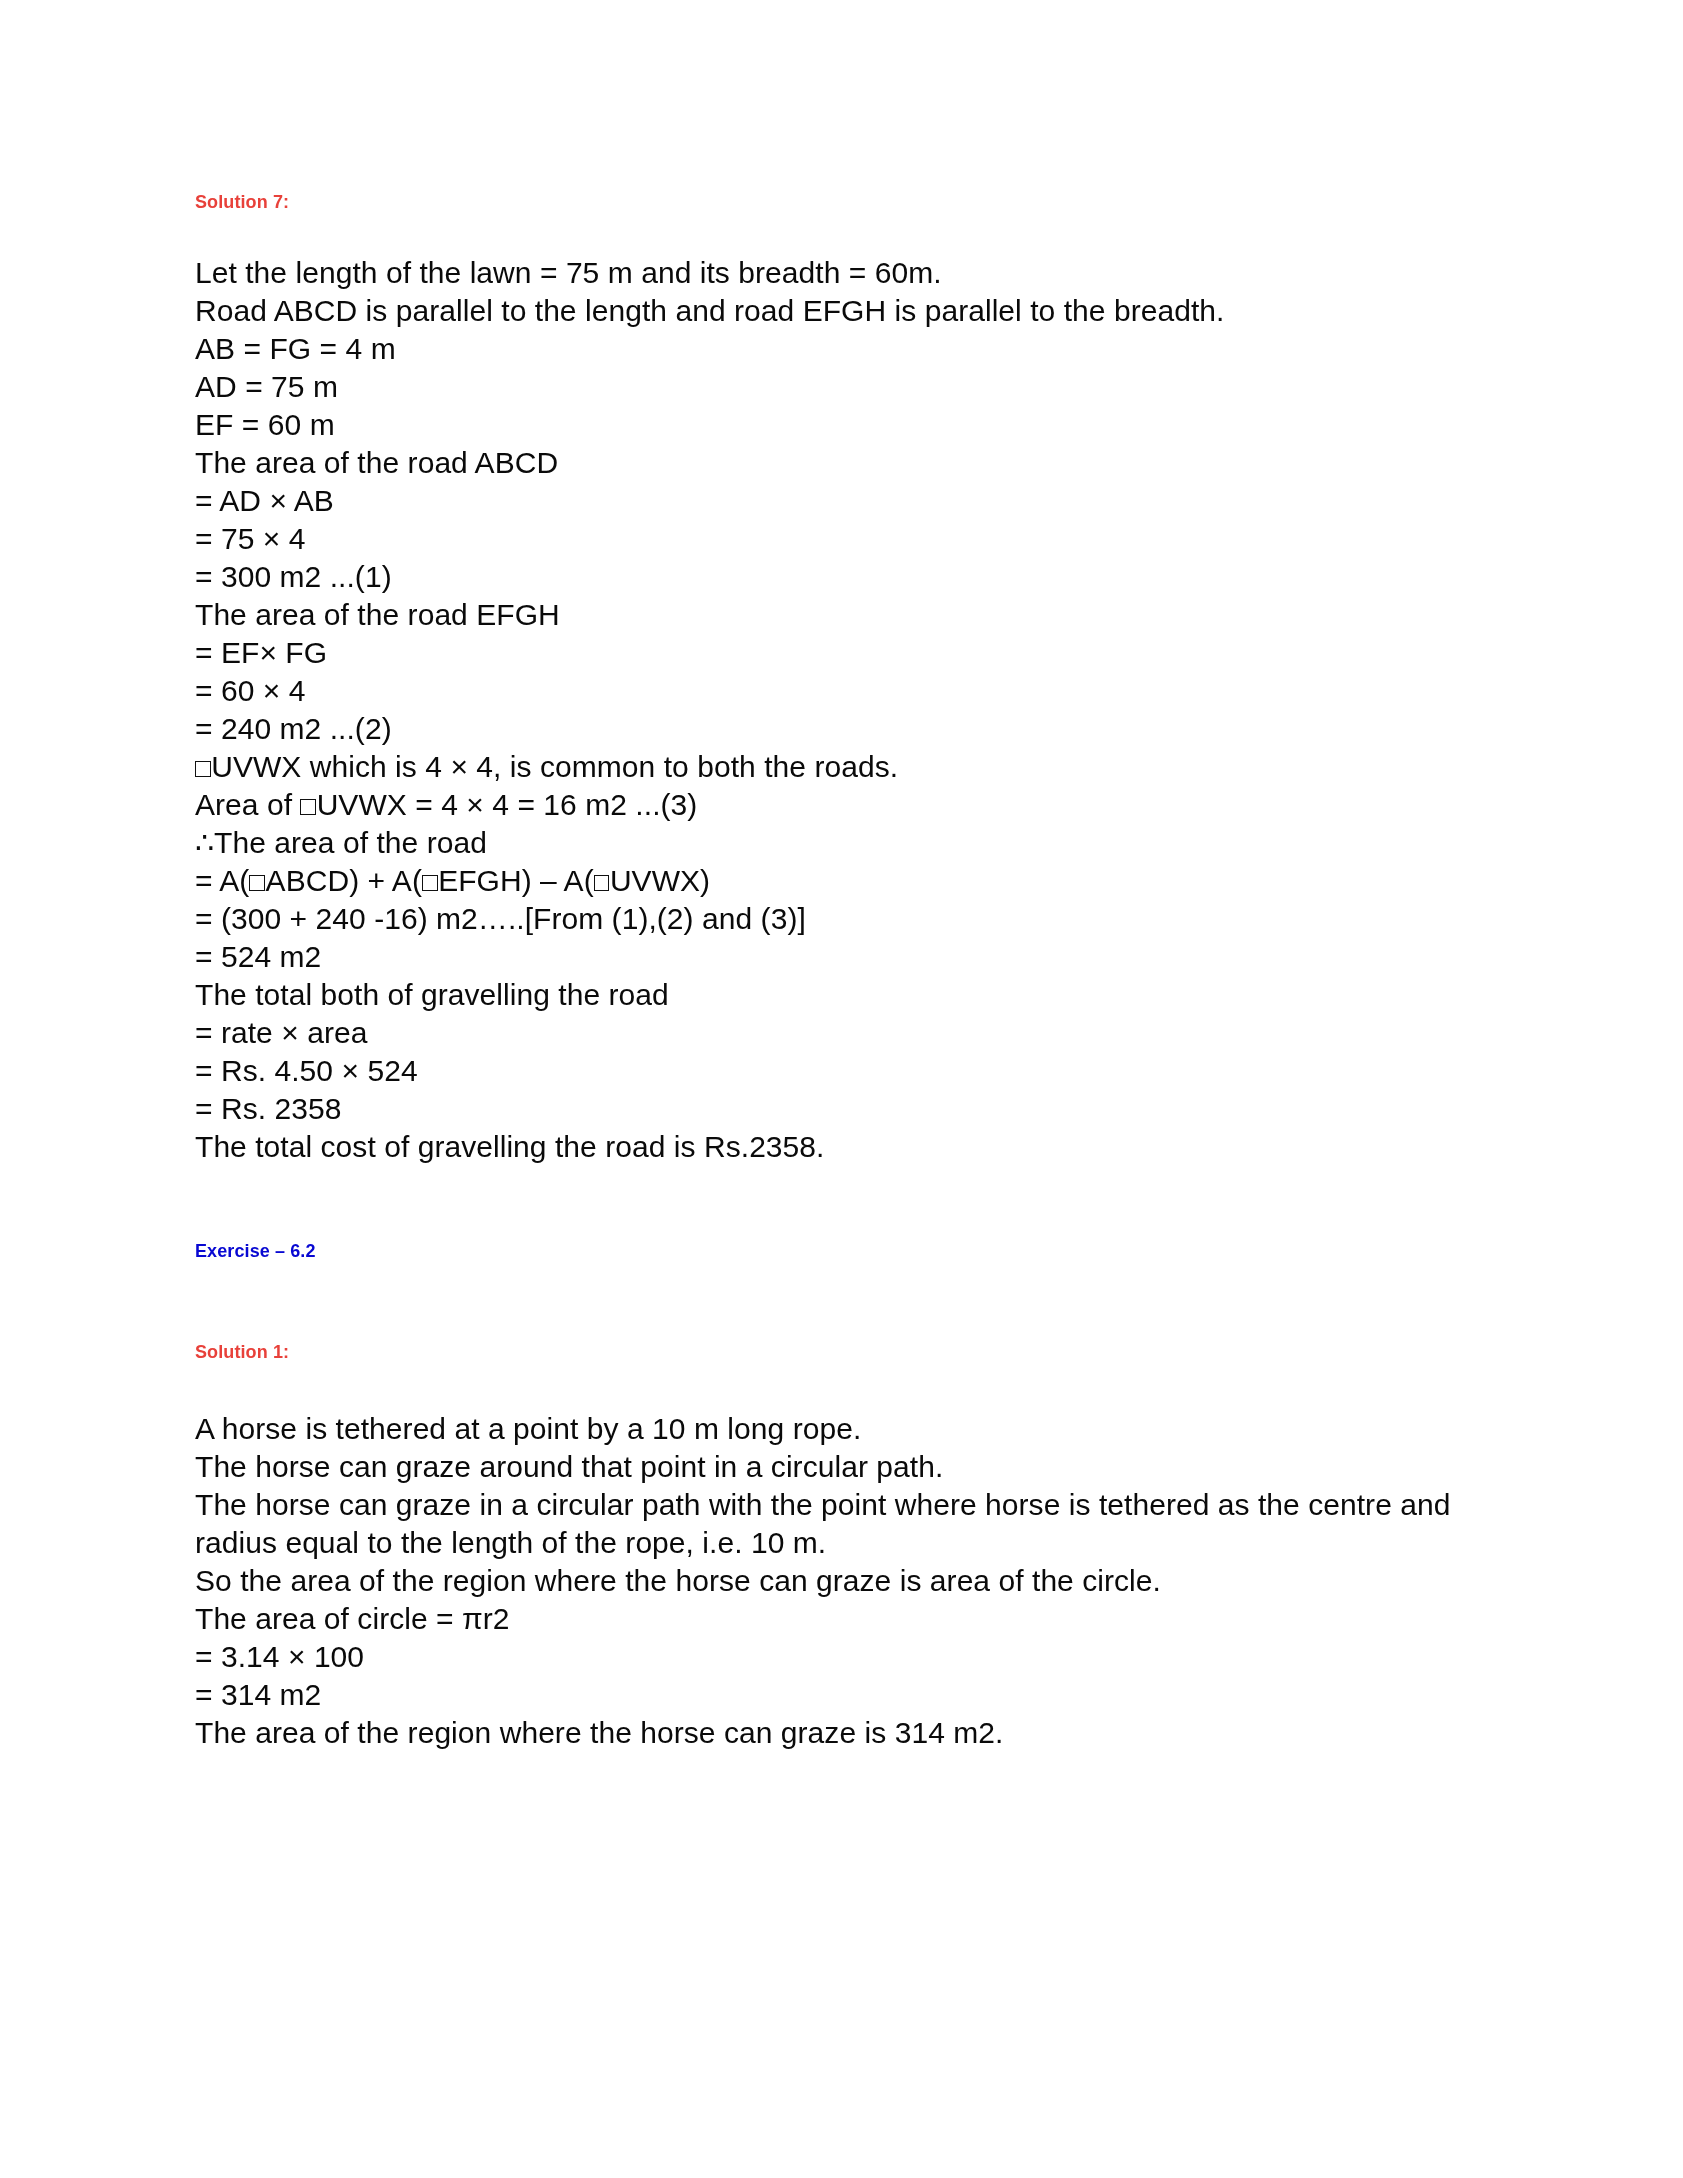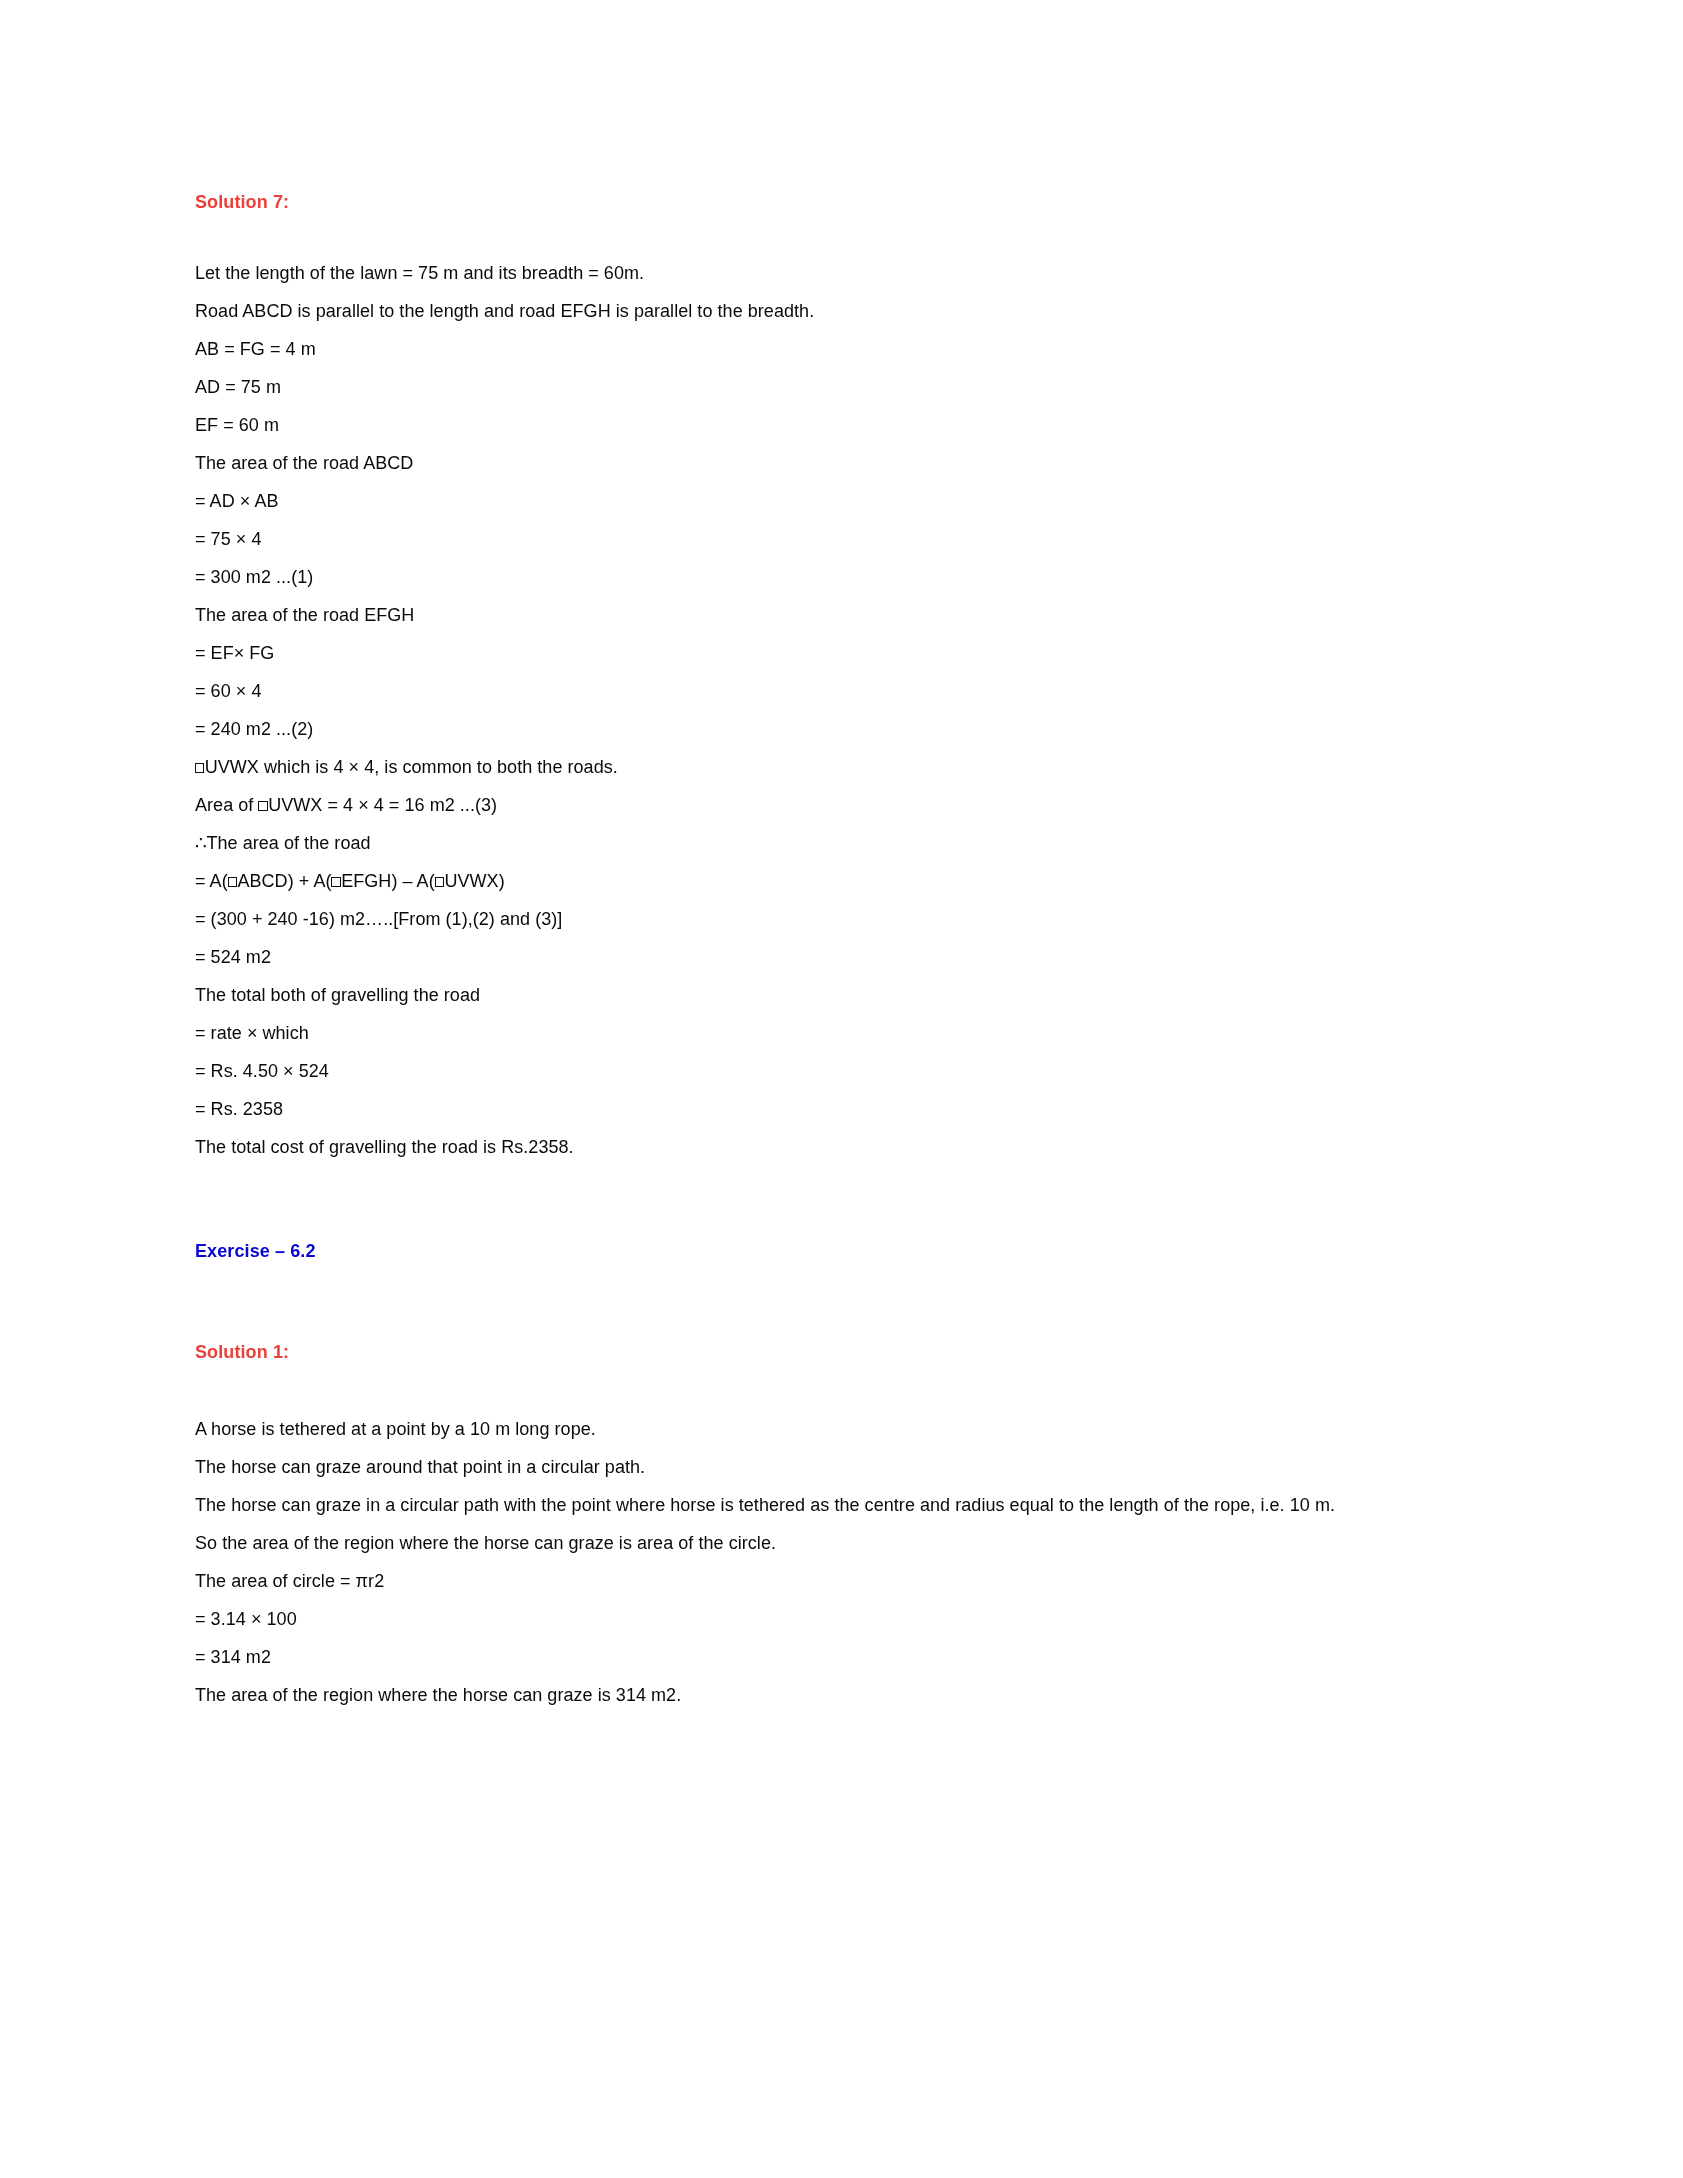--- a/index.html
+++ b/index.html
@@ -40,21 +40,21 @@
     white-space: pre;
   }
   .heading.solution {
     color: #e8413a;
   }
   .heading.exercise {
     color: #0808d2;
   }
   
   .block {
-    font-size: 18px;
+    font-size: 30px;
     line-height: 38px;
     color: #0a0a0a;
     letter-spacing: 0.05px;
   }
   .line {
     white-space: pre-wrap;
     min-height: 38px;
   }
   
   .line.wrap {
@@ -124,21 +124,21 @@
       <div class="line"><span class="therefore">∴</span><span>The area of the road</span></div>
 
       <div class="line"><span>= A(</span><span class="sq"></span><span>ABCD) + A(</span><span class="sq"></span><span>EFGH) – A(</span><span class="sq"></span><span>UVWX)</span></div>
 
       <div class="line">= (300 + 240 -16) m2…..[From (1),(2) and (3)]</div>
 
       <div class="line">= 524 m2</div>
 
       <div class="line">The total both of gravelling the road</div>
 
-      <div class="line">= rate × which</div>
+      <div class="line">= rate × area</div>
 
       <div class="line">= Rs. 4.50 × 524</div>
 
       <div class="line">= Rs. 2358</div>
 
       <div class="line">The total cost of gravelling the road is Rs.2358.</div>
     </div>
 
     <div class="gap-after-sol7"></div>
 

